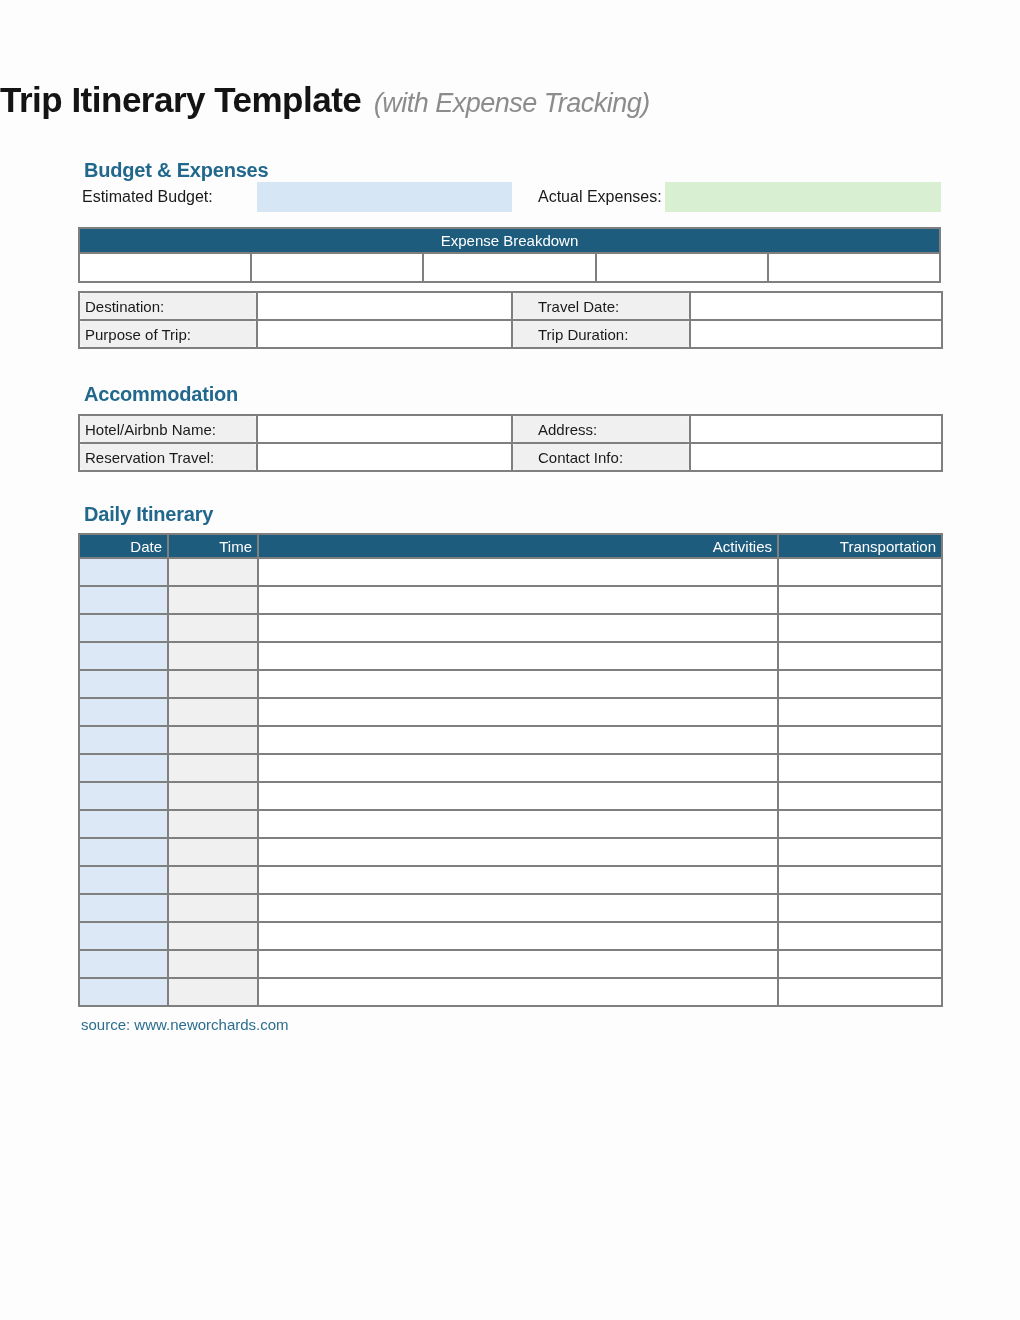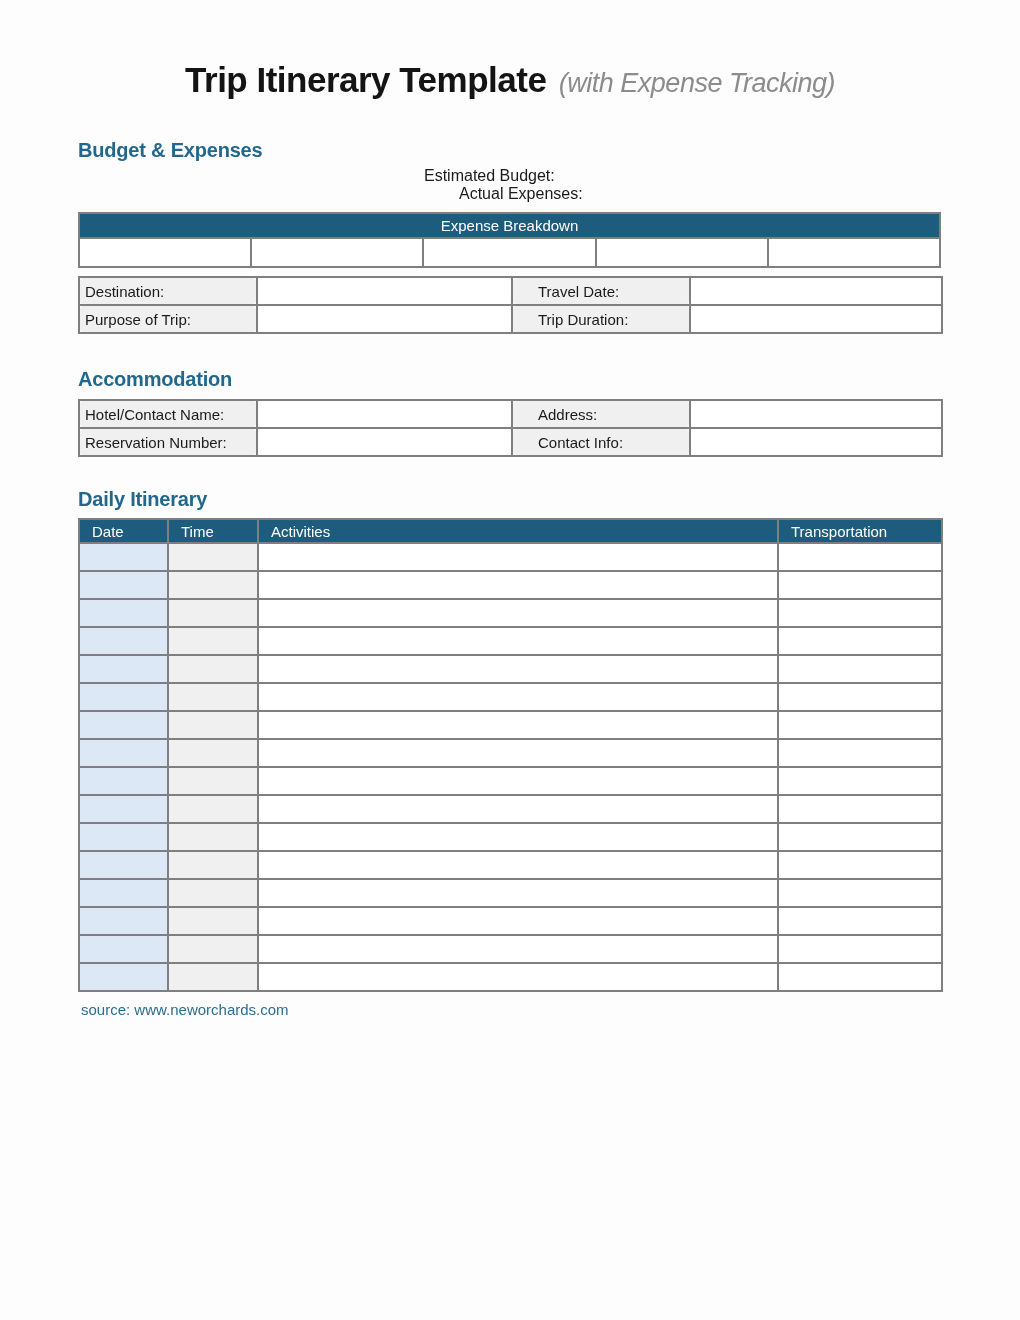--- a/index.html
+++ b/index.html
@@ -18,22 +18,22 @@
   html, body { background: #FDFDFE; }
   body {
     width: 1020px;
     height: 1320px;
     font-family: "Liberation Sans", sans-serif;
     color: #1A1A1A;
     position: relative;
     overflow: hidden;
   }
   .title-wrap {
-    padding-top: 60px;
-    text-align: center;
+    padding-top: 80px;
+    text-align: left;
     white-space: nowrap;
   }
   .page-title {
     font-size: 35px;
     font-weight: 700;
     letter-spacing: -0.5px;
     color: #141414;
     display: inline;
   }
   .page-subtitle {
@@ -47,33 +47,32 @@
   }
   .content {
     width: 863px;
     margin-left: 78px;
   }
   .section-heading {
     font-size: 20px;
     font-weight: 700;
     color: var(--heading-blue);
     letter-spacing: -0.2px;
+    margin-left: 6px;
   }
   .h-budget   { margin-top: 39px; }
   .h-overview { margin-top: 33px; }
   .h-accom    { margin-top: 34px; }
   .h-daily    { margin-top: 31px; }
 
   
   .budget-row {
-    margin-top: 5px;
     display: flex;
     align-items: center;
     height: 30px;
-    flex-direction: column;
   }
   .budget-label {
     font-size: 16px;
     color: #1A1A1A;
   }
   .lbl-estimated { width: 179px; padding-left: 4px; }
   .lbl-actual    { width: 153px; padding-left: 26px; }
   .budget-box {
     height: 30px;
     align-self: center;
@@ -123,21 +122,21 @@
     text-align: left;
   }
   .info-table .lbl-right { padding-left: 25px; }
   .info-table td { height: 28px; border-radius: 7px; }
 
   
   .itinerary-table { margin-top: 7px; }
   .itinerary-table th {
     background: var(--teal);
     color: #FFFFFF;
-    text-align: left;
+    text-align: right;
     font-weight: 400;
     height: 24px;
     padding-left: 12px;
   }
   .itinerary-table td { height: 28px; }
   .itinerary-table td.cell-date { background: var(--light-blue-cell); }
   .itinerary-table td.cell-time { background: var(--label-gray); }
 
   .source-line {
     margin-top: 9px;
@@ -215,27 +214,27 @@
 
   <table class="info-table">
     <colgroup>
         <col style="width:178px">
         <col style="width:255px">
         <col style="width:178px">
         <col style="width:252px">
       </colgroup>
     <tbody>
         <tr>
-      <td class="lbl">Hotel/Contact Name:</td>
+      <td class="lbl">Hotel/Airbnb Name:</td>
       <td></td>
       <td class="lbl lbl-right">Address:</td>
       <td></td>
     </tr>
     <tr>
-      <td class="lbl">Reservation Number:</td>
+      <td class="lbl">Reservation Travel:</td>
       <td></td>
       <td class="lbl lbl-right">Contact Info:</td>
       <td></td>
     </tr>
   </tbody>
     </table>
 
   <div class="section-heading h-daily">Daily Itinerary</div>
 
   <table class="itinerary-table">

